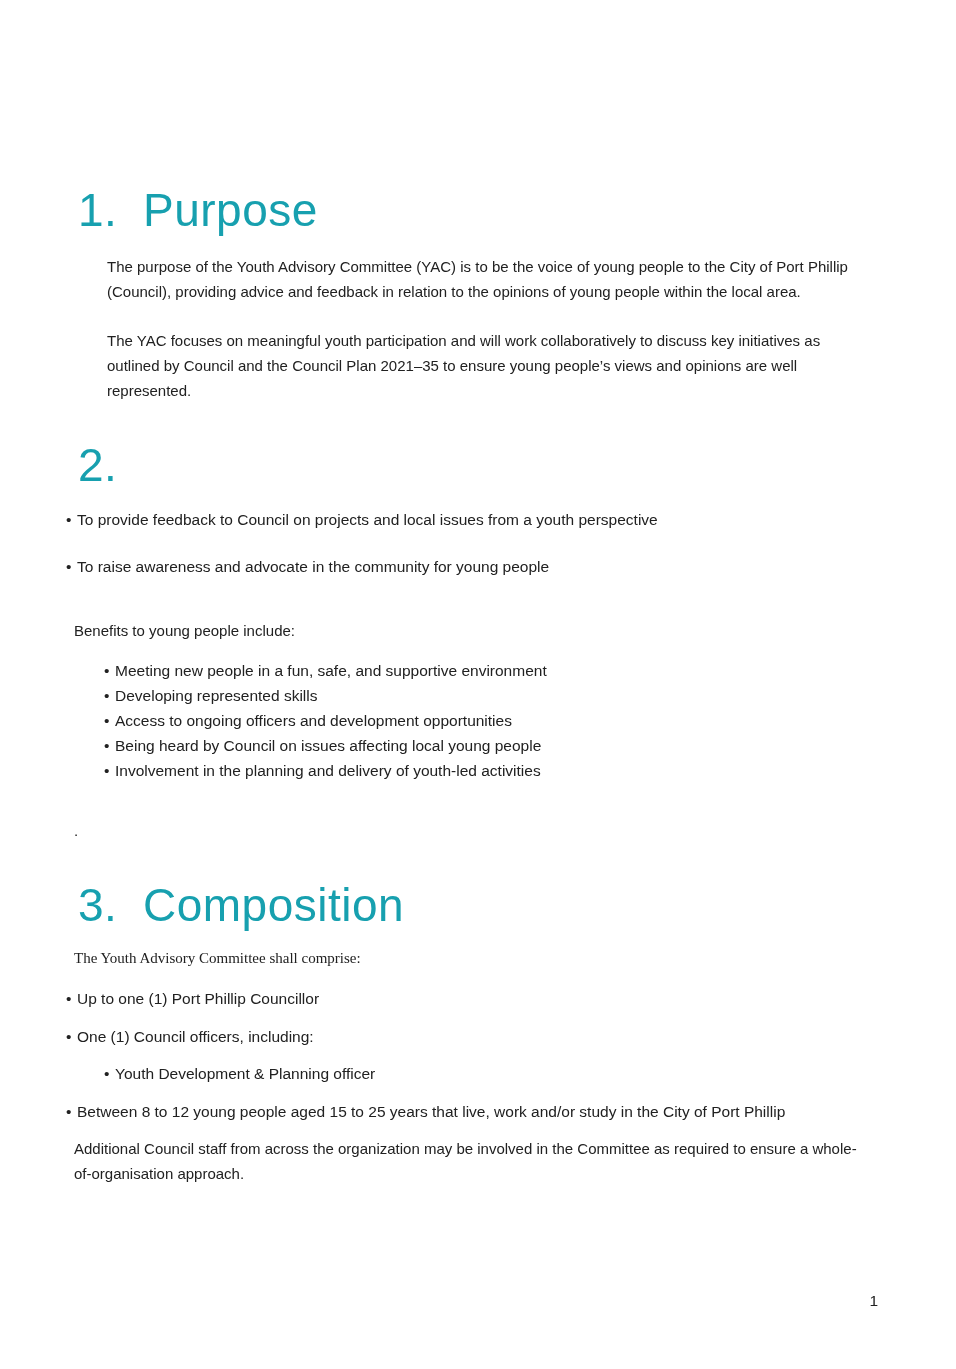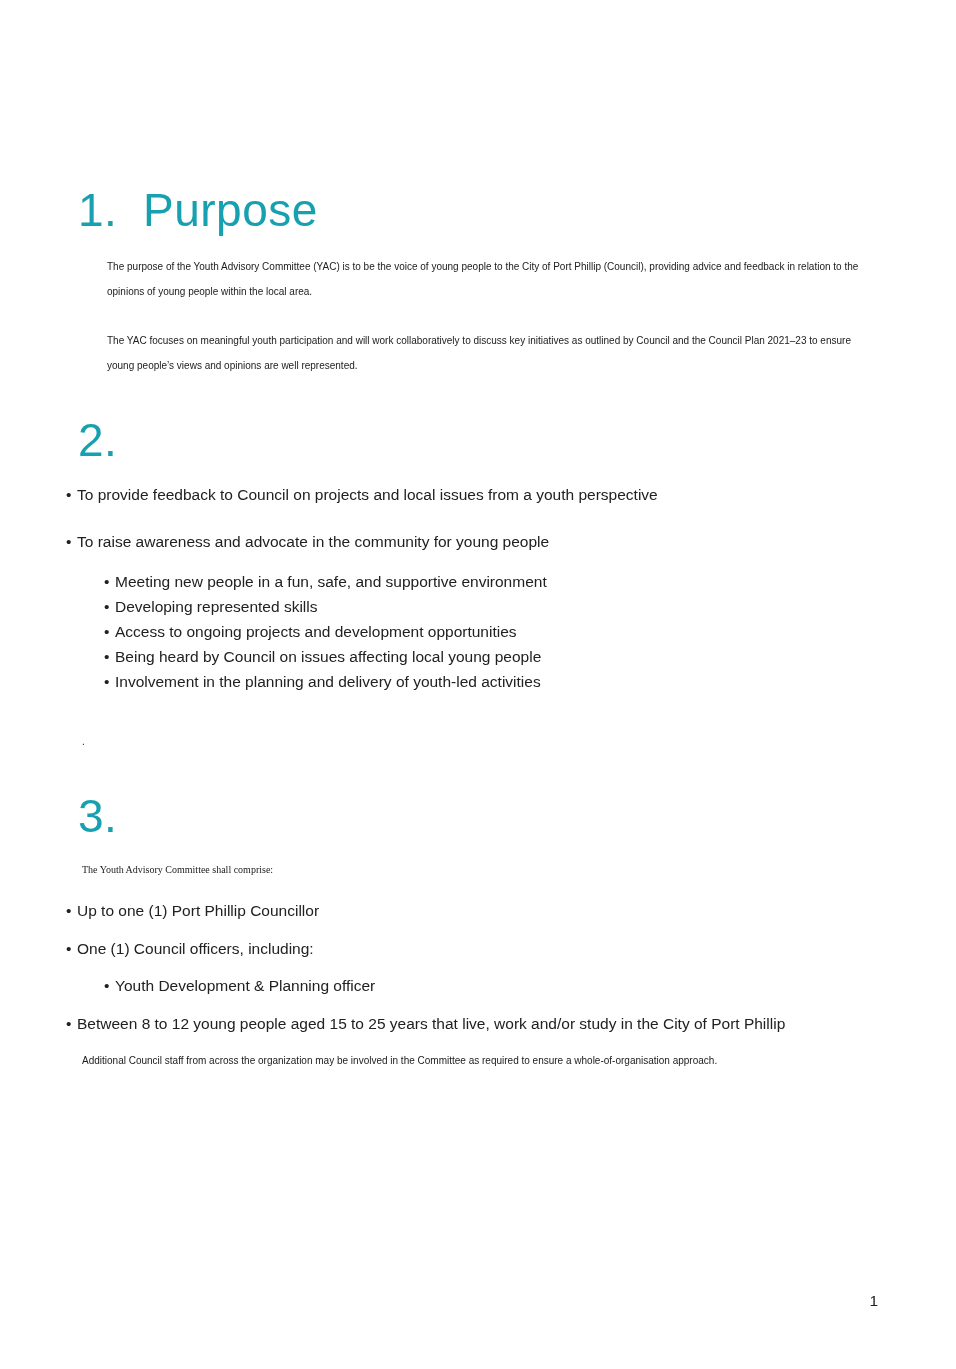--- a/index.html
+++ b/index.html
@@ -21,23 +21,23 @@
     font-weight: 400;
     font-size: 46px;
     line-height: 48px;
     margin: 0;
     letter-spacing: 0.5px;
   }
   .h-num { margin-left: 12px; width: 65px; flex: 0 0 65px; }
   h1.first { margin-top: 186px; }
   h1.mt-38 { margin-top: 38px; }
   p, .line {
-    font-size: 10px;
+    font-size: 15px;
     line-height: 25px;
-    margin: 16px;
+    margin: 8px;
   }
   .indent1 { margin-left: 41px; }
   .mt-12 { margin-top: 12px; }
   .mt-13 { margin-top: 13px; }
   .mt-15 { margin-top: 15px; }
   .mt-17 { margin-top: 17px; font-family: Liberation Serif, serif; }
   .mt-18 { margin-top: 18px; }
   .mt-20 { margin-top: 20px; }
   .mt-22 { margin-top: 22px; }
   .mt-24 { margin-top: 24px; }
@@ -66,67 +66,69 @@
 <body>
 
 <div class="page" style="color: rgb(33, 33, 33);">
 
   <section>
     <h1 class="first">
       <span class="h-num">1.</span>
       <span class="h-title">Purpose</span>
     </h1>
     <p class="indent1 mt-20">The purpose of the Youth Advisory Committee (YAC) is to be the voice of young people to the City of Port Phillip (Council), providing advice and feedback in relation to the opinions of young people within the local area.</p>
-    <p class="indent1 mt-24">The YAC focuses on meaningful youth participation and will work collaboratively to discuss key initiatives as outlined by Council and the Council Plan 2021–23 to ensure young people’s views and opinions are well represented.</p>
+    <p class="indent1 mt-24">The YAC focuses on meaningful youth participation and will work collaboratively to discuss key initiatives as outlined by Council and the Council Plan 2021–35 to ensure young people’s views and opinions are well represented.</p>
   </section>
 
   <section>
     <h1 class="mt-38">
       <span class="h-num">2.</span>
     </h1>
 
     <div class="bullet-row mt-18">
       <span class="marker">•</span>
       <span class="btxt">To provide feedback to Council on projects and local issues from a youth perspective</span>
     </div>
     <div class="bullet-row mt-22">
       <span class="marker">•</span>
       <span class="btxt">To raise awareness and advocate in the community for young people</span>
     </div>
 
+    <p class="mt-39">Benefits to young people include:</p>
 
     <div class="benefit-list mt-15">
       <div class="bullet-row sub">
         <span class="marker">•</span>
         <span class="btxt">Meeting new people in a fun, safe, and supportive environment</span>
       </div>
       <div class="bullet-row sub">
         <span class="marker">•</span>
         <span class="btxt">Developing represented skills</span>
       </div>
       <div class="bullet-row sub">
         <span class="marker">•</span>
-        <span class="btxt">Access to ongoing projects and development opportunities</span>
+        <span class="btxt">Access to ongoing officers and development opportunities</span>
       </div>
       <div class="bullet-row sub">
         <span class="marker">•</span>
         <span class="btxt">Being heard by Council on issues affecting local young people</span>
       </div>
       <div class="bullet-row sub">
         <span class="marker">•</span>
         <span class="btxt">Involvement in the planning and delivery of youth-led activities</span>
       </div>
     </div>
 
     <p class="mt-35">.</p>
   </section>
 
   <section>
     <h1 class="mt-38">
       <span class="h-num">3.</span>
+      <span class="h-title">Composition</span>
     </h1>
 
     <p class="mt-17">The Youth Advisory Committee shall comprise:</p>
 
     <div class="bullet-row mt-15">
       <span class="marker">•</span>
       <span class="btxt">Up to one (1) Port Phillip Councillor</span>
     </div>
     <div class="bullet-row mt-13">
       <span class="marker">•</span>

